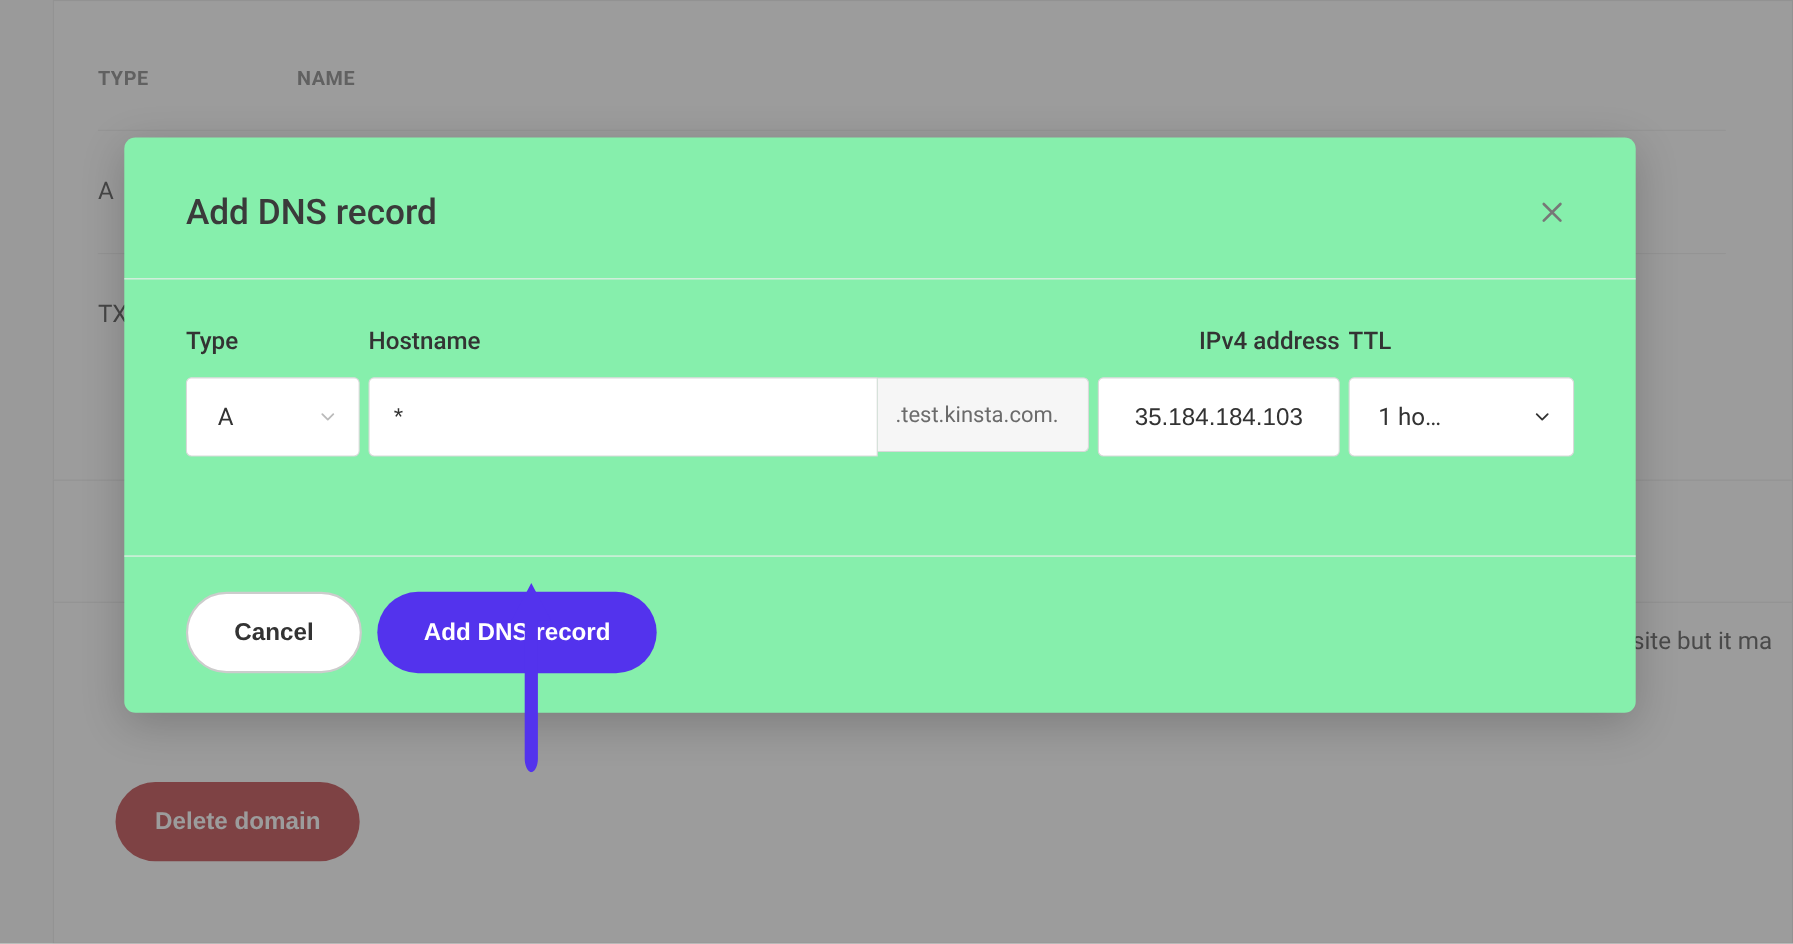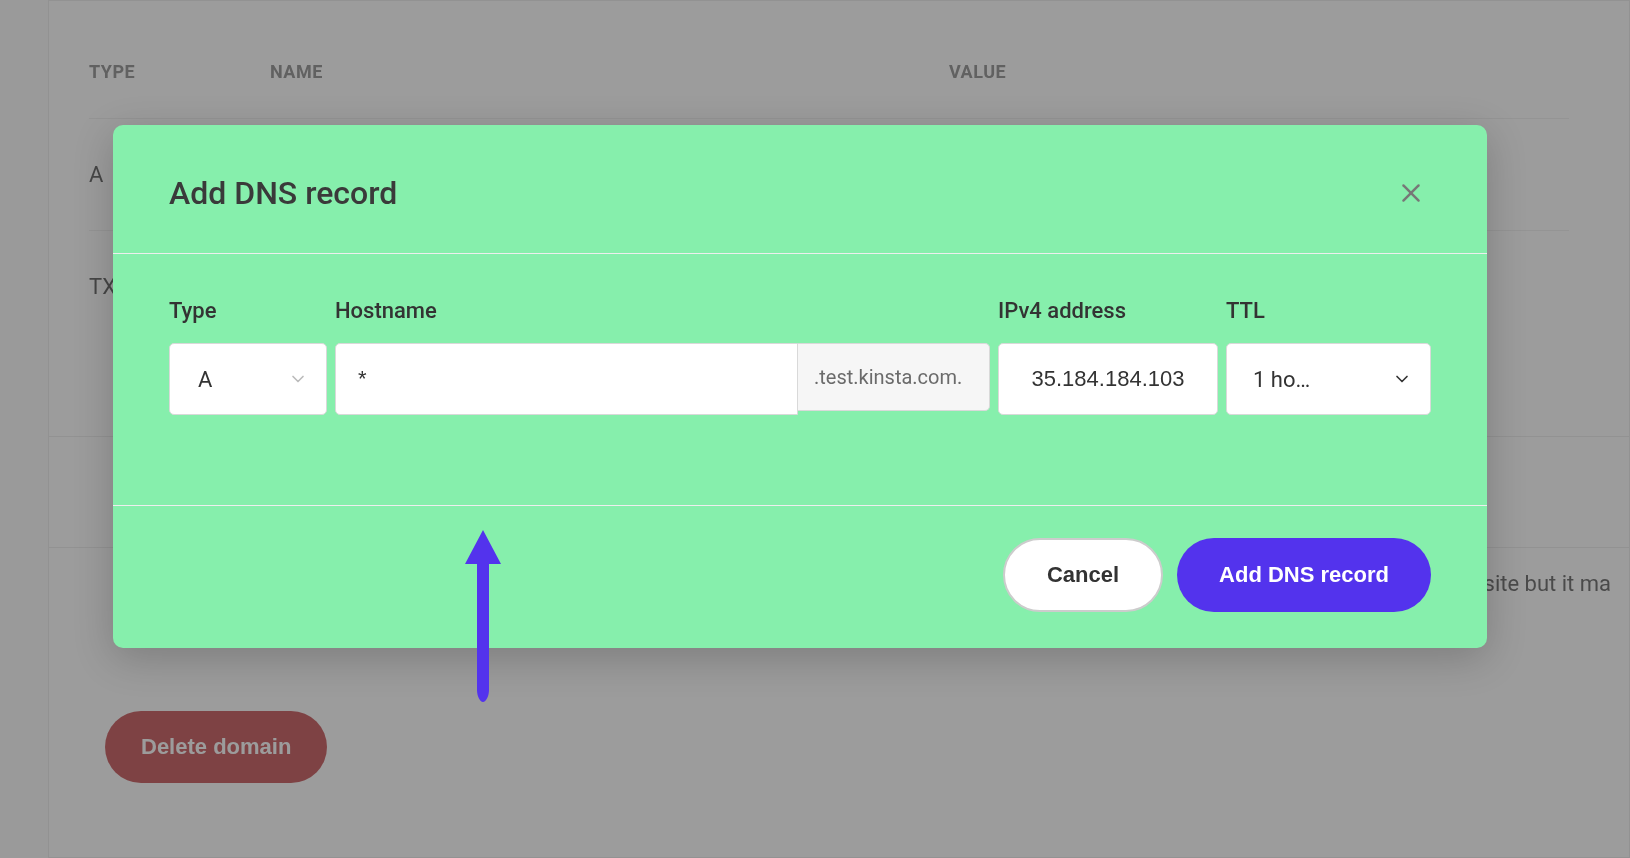--- a/index.html
+++ b/index.html
@@ -35,55 +35,54 @@
     .close-btn { width: 40px; height: 40px; border: none; background: transparent; color: #777; cursor: pointer; display: flex; align-items: center; justify-content: center; }
 
     .modal-body { padding: 44px 56px 90px; }
 
     .field-row { display: flex; gap: 8px; align-items: flex-end; }
     .field { display: flex; flex-direction: column; }
     .field-label { font-size: 22px; color: #333; font-weight: 500; margin-bottom: 20px; }
 
     .f-type { width: 158px; }
     .f-hostname { flex: 1; position: relative; }
-    .f-ip { width: 220px; }
+    .f-ip { width: 220px; align-items: flex-end; }
     .f-ttl { width: 205px; }
 
     .control { height: 72px; border: 1px solid #d9d9d9; border-radius: 5px; background: #fff; display: flex; align-items: center; font-size: 22px; color: #333; }
     .select { padding: 0 18px 0 28px; justify-content: space-between; cursor: pointer; }
     .select .chev { color: #bbb; }
     .input { padding: 0 22px; }
     .input input { border: none; outline: none; width: 100%; height: 100%; font-size: 22px; color: #333; background: transparent; }
     .ttl-select { padding: 0 18px 0 26px; justify-content: space-between; cursor: pointer; }
     .ttl-text { white-space: nowrap; overflow: hidden; text-overflow: ellipsis; max-width: 110px; }
 
     .hostname-wrap { display: flex; }
     .hostname-input { flex: 1; border-top-right-radius: 0; border-bottom-right-radius: 0; }
     .hostname-suffix { width: 192px; height: 68px; border: 1px solid #d9d9d9; border-left: none; background: #f6f6f6; border-top-right-radius: 5px; border-bottom-right-radius: 5px; display: flex; align-items: center; padding: 0 16px; color: #6b6b6b; font-size: 20px; white-space: nowrap; overflow: hidden; }
 
-    .modal-footer { display: flex; justify-content: flex-end; gap: 14px; padding: 32px 56px 36px; border-top: 1px solid #eee; }
+    .modal-footer { display: flex; justify-content: flex-start; gap: 14px; padding: 32px 56px 36px; border-top: 1px solid #eee; }
     .btn { height: 74px; padding: 0 42px; border-radius: 37px; font-size: 22px; font-weight: 700; cursor: pointer; display: inline-flex; align-items: center; justify-content: center; }
     .btn-outline { background: #fff; border: 2px solid #ccc; color: #333; }
     .btn-primary { background: #5333ed; border: none; color: #fff; }
 
     
     .arrow { position: absolute; left: 340px; top: 405px; width: 60px; height: 172px; pointer-events: none; }
 
     svg { display: block; }
   </style>
 </head>
 <body>
 
 <div class="page-bg">
   <div class="panel">
     <div class="panel-inner">
       <div class="table-header">
         <div class="th-type">TYPE</div>
         <div class="th-name">NAME</div>
-        <div class="th-value">VALUE</div>
       </div>
       <div class="table-row">
         <div class="td-type">A</div>
         <div class="td-name"></div>
         <div class="td-value"></div>
       </div>
       <div class="table-row">
         <div class="td-type">TX</div>
         <div class="td-name"></div>
         <div class="td-value">20vbwO</div>

